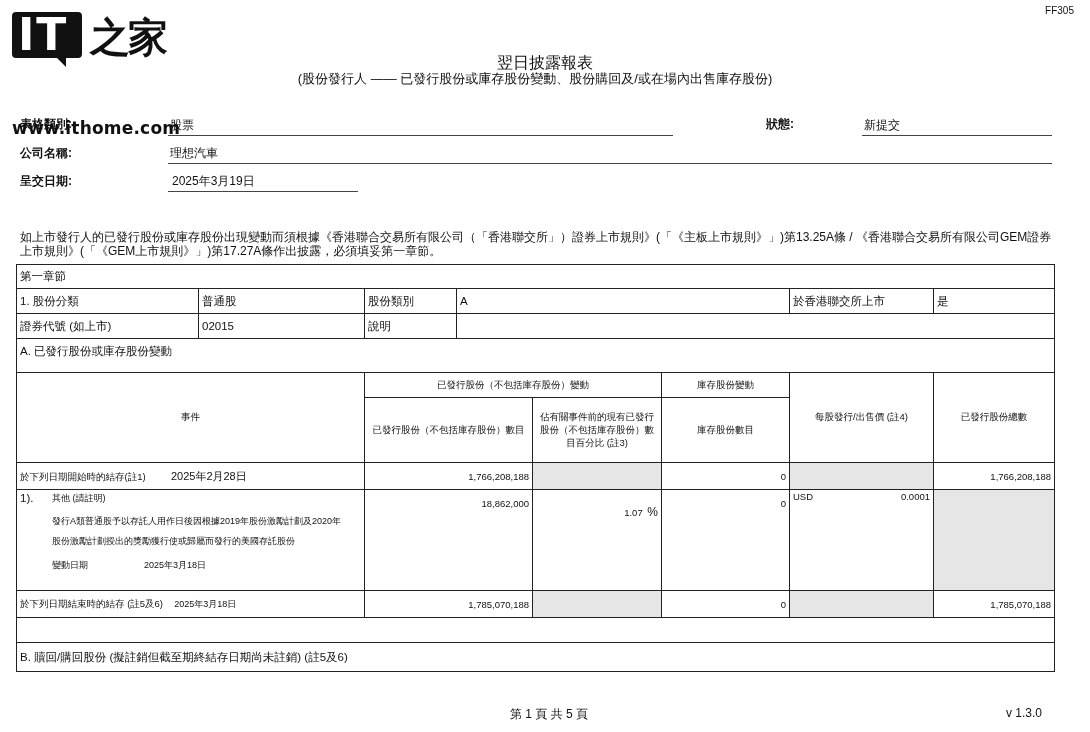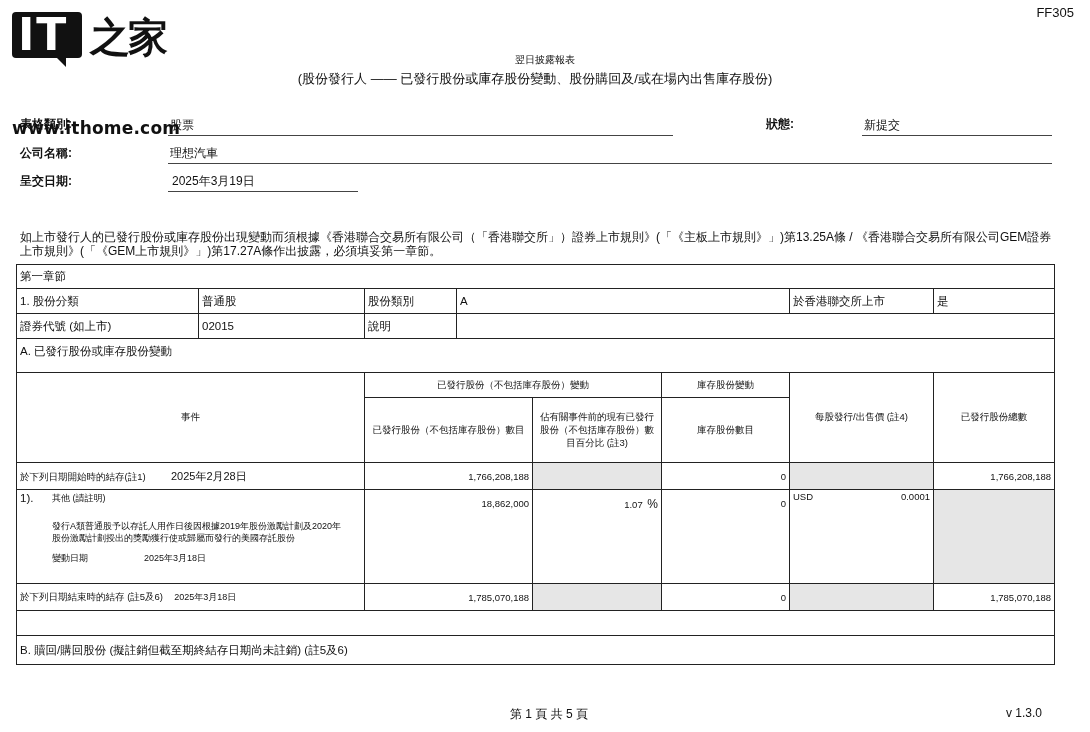--- a/index.html
+++ b/index.html
@@ -4,22 +4,22 @@
 <style>
   html, body { margin:0; padding:0; background:#fff; }
   body { width:1090px; height:732px; position:relative; overflow:hidden; font-family:"Liberation Sans","DejaVu Sans",sans-serif; color:#111; }
   .abs { position:absolute; }
   
   .logo-box { left:12px; top:12px; width:70px; height:46px; background:#111; border-radius:4px; }
   .logo-box .it { position:absolute; left:6px; top:1px; font-weight:bold; font-size:44px; color:#fff; letter-spacing:2px; line-height:44px; font-family:"DejaVu Sans",sans-serif; }
   .logo-tail { left:56px; top:57px; width:0; height:0; border-left:10px solid transparent; border-top:10px solid #111; }
   .logo-zh { left:90px; top:12px; font-size:40px; font-weight:bold; line-height:50px; font-family:"DejaVu Serif",serif; letter-spacing:-2px; }
   .logo-url { left:12px; top:74px; font-size:17px; font-weight:bold; font-family:"DejaVu Sans",sans-serif; letter-spacing:0.2px;margin-top:44px; }
-  .form-code { right:16px; top:5px; font-size:13px; }
-  .title1 { left:0; width:1090px; top:53px; text-align:center; font-size:10px; }
+  .form-code { right:16px; top:5px; font-size:10px; }
+  .title1 { left:0; width:1090px; top:53px; text-align:center; font-size:16px; }
   .title2 { left:0; width:1070px; top:70px; text-align:center; font-size:13px; }
   .lbl { font-size:12px;font-weight:bold; }
   .val { font-size:12px; }
   .uline { border-bottom:1.5px solid #444; height:0; }
   .para { left:20px; top:230px; width:1040px; font-size:12px; line-height:14px; }
   table.main { position:absolute; left:16px; top:264px; width:1038px; border-collapse:collapse; table-layout:fixed; font-size:11.5px; }
   table.main td { border:1.5px solid #222; padding:2px 3px; vertical-align:middle; height:20px; }
   .center { text-align:center; }
   .right { text-align:right; }
   .grey { background:#e6e6e6; }
@@ -117,25 +117,25 @@
     <td class="right small">0</td>
     <td colspan="2" class="grey"></td>
     <td class="right small">1,766,208,188</td>
   </tr>
   <tr>
     <td colspan="2" class="top" style="height:78px;font-size:9px;position:relative">
       <div style="display:flex">
             <span style="font-size:11.5px;width:32px">1).</span>
             <span>其他 (請註明)</span>
           </div>
-      <div style="margin:15px 0 0 32px;width:290px;line-height:12px">發行A類普通股予以存託人用作日後因根據2019年股份激勵計劃及2020年股份激勵計劃授出的獎勵獲行使或歸屬而發行的美國存託股份</div>
+      <div style="margin:6px 0 0 32px;width:290px;line-height:20px">發行A類普通股予以存託人用作日後因根據2019年股份激勵計劃及2020年股份激勵計劃授出的獎勵獲行使或歸屬而發行的美國存託股份</div>
       <div style="margin:8px 0 16px 32px"><span>變動日期</span><span style="display:inline-block;width:56px"></span><span>2025年3月18日</span></div>
     </td>
     <td colspan="2" class="right top small" style="padding-top:8px">18,862,000</td>
-    <td class="right top small" style="padding-top:7px">
+    <td class="right top small" style="padding-top:15px">
       <span>1.07</span>
       <span style="font-size:12px;margin-left:2px">%</span>
     </td>
     <td class="right top small" style="padding-top:8px">0</td>
     <td colspan="2" class="top small" style="padding-top:1px">
       <span>USD</span>
       <span style="float:right">0.0001</span>
     </td>
     <td class="grey"></td>
   </tr>

